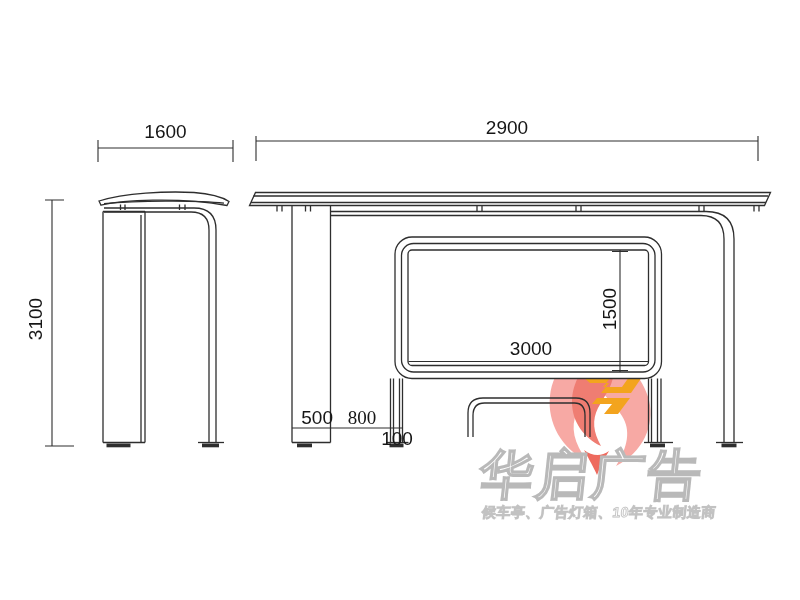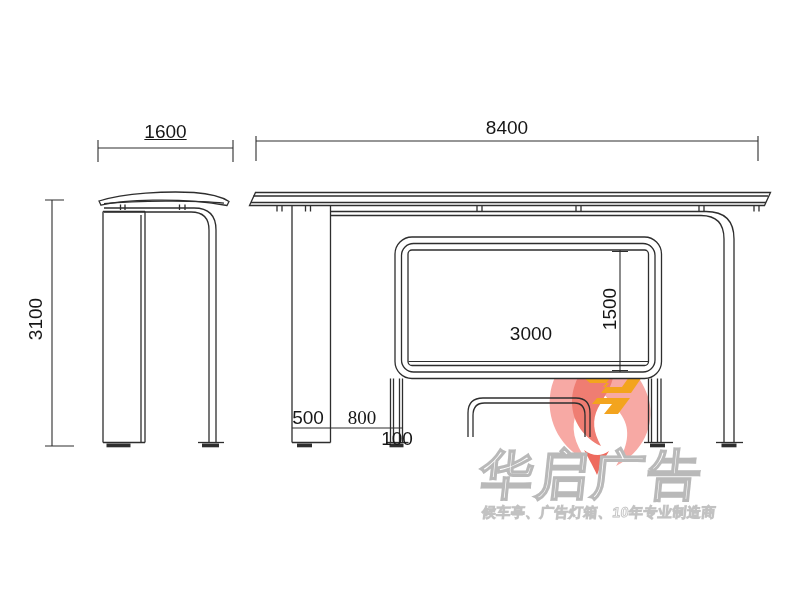--- a/index.html
+++ b/index.html
@@ -122,22 +122,22 @@
       <path d="M292,428 H402.5" stroke-width="1.1"></path>
 
       <g>
         <path d="M468,437 V413 Q468,398 483,398 H576 Q590,398 590,413 V437"></path>
         <path d="M473,437 V415.5 Q473,403 484.5,403 H574.5 Q585,403 585,415.5 V437"></path>
       </g>
     </g>
   </svg>
 
   <div class="labels">
-    <div class="dim-label" style="left:98px;top:122px;width:135px;text-decoration:underline;">1600</div>
+    <div class="dim-label" style="left:98px;top:122px;width:135px;">1600</div>
     <div class="dim-label vert" style="left:6px;top:309px;width:60px;">3100</div>
-    <div class="dim-label" style="left:256px;top:118px;width:502px;">8400</div>
-    <div class="dim-label" style="left:491px;top:324px;width:80px;">3000</div>
+    <div class="dim-label" style="left:256px;top:118px;width:502px;">2900</div>
+    <div class="dim-label" style="left:491px;top:339px;width:80px;">3000</div>
     <div class="dim-label vert" style="left:580px;top:299px;width:60px;">1500</div>
-    <div class="dim-label" style="left:283px;top:408px;width:50px;">500</div>
+    <div class="dim-label" style="left:283px;top:408px;width:50px;text-align:right;">500</div>
     <div class="dim-label" style="left:337px;top:408px;width:50px;font-family:Liberation Serif, serif;">800</div>
     <div class="dim-label" style="left:372px;top:408px;width:50px;margin-top:21px;">100</div>
   </div>
 </div>
 
 </body></html>

